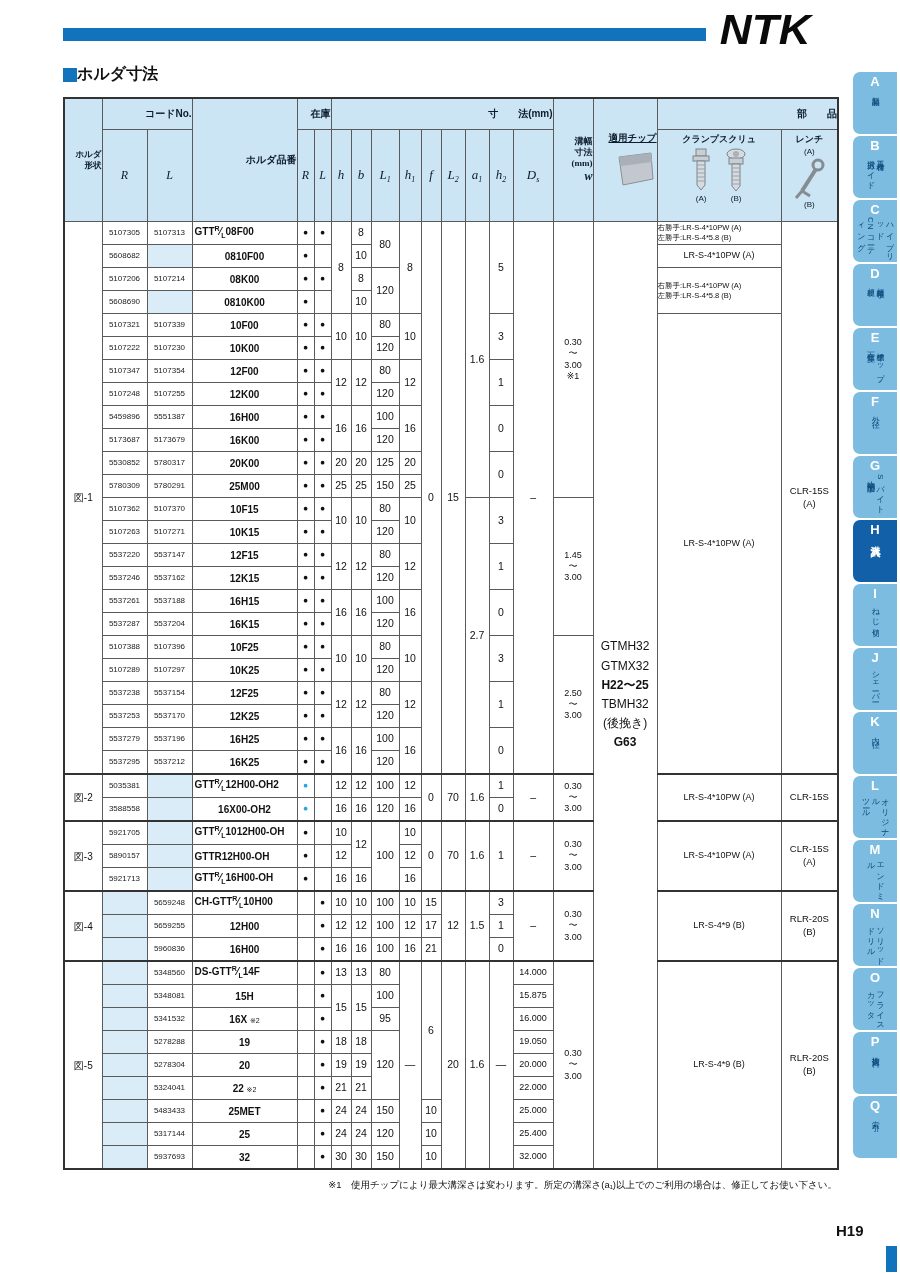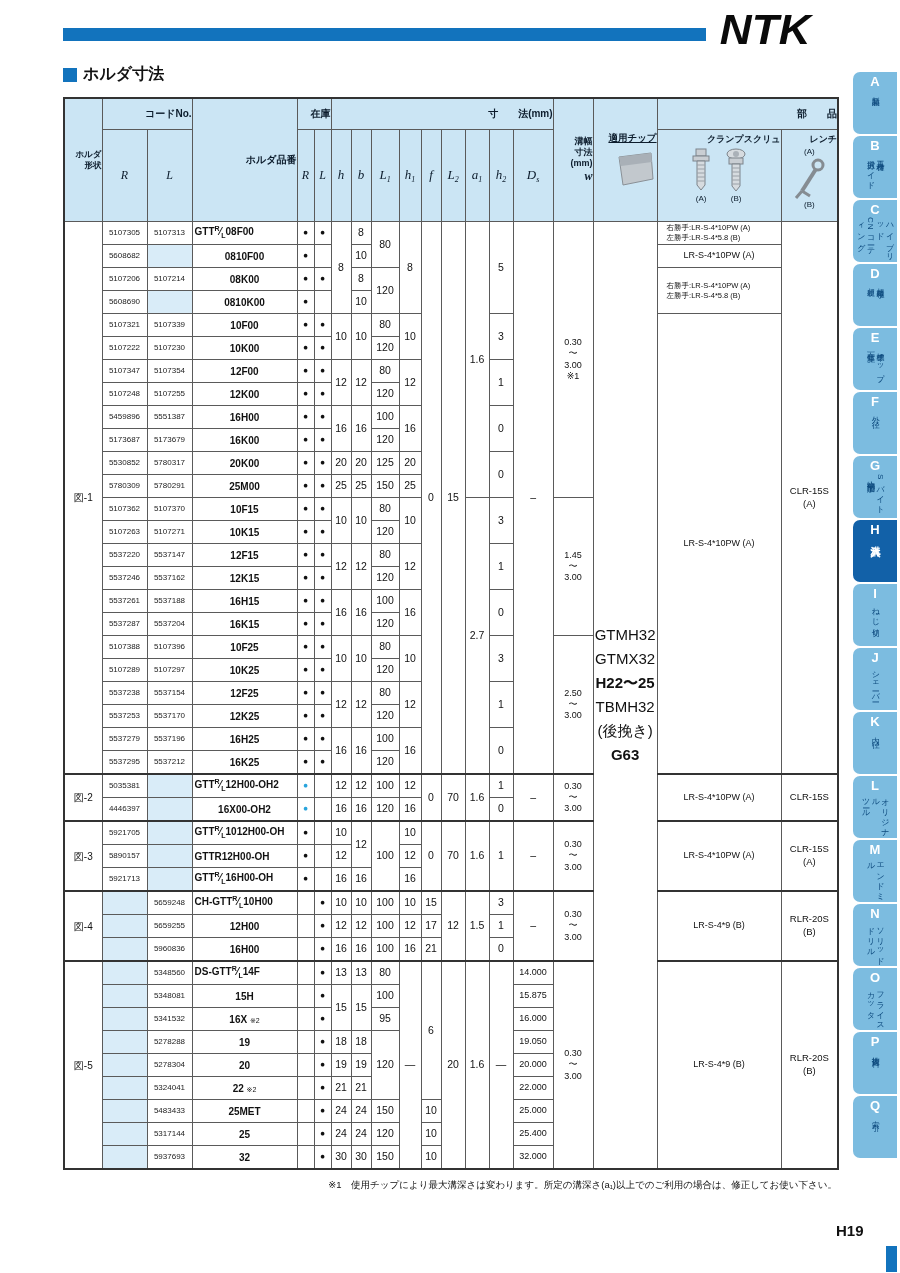--- a/index.html
+++ b/index.html
@@ -3,61 +3,61 @@
 <meta charset="utf-8">
 <style>
   html,body{margin:0;padding:0;}
   body{width:900px;height:1273px;position:relative;background:#ffffff;
        font-family:"Liberation Sans","DejaVu Sans",sans-serif;color:#111;overflow:hidden;}
 
   
   .topbar{position:absolute;left:63px;top:28px;width:643px;height:13px;background:#1273bd;}
   .logo{position:absolute;left:722px;top:6px;font-size:42px;font-weight:bold;font-style:italic;
         letter-spacing:0px;color:#0a0a0a;font-family:"Liberation Sans",sans-serif;transform:scaleX(1.05);}
-  .title{position:absolute;left:63px;top:64px;display:flex;align-items:center;gap:6px;
+  .title{position:absolute;left:63px;top:64px;display:flex;align-items:center;
          font-size:16px;font-weight:bold;}
   .title .sq{width:14px;height:14px;background:#1273bd;display:inline-block;}
 
   
   .tablewrap{position:absolute;left:63px;top:97px;width:780px;}
   table{border-collapse:collapse;table-layout:fixed;width:774px;border:2px solid #333;}
   th,td{border:1px solid #5a5a5a;padding:0;text-align:center;vertical-align:middle;overflow:hidden;}
   thead th{background:#cbe5f4;font-size:10px;font-weight:bold;color:#0c1c2c;}
   .hr1 th{height:30px;text-align:right;}
   .hr2 th{height:88px;}
-  .pre{white-space:pre-line;line-height:1.25;}
+  .pre{white-space:pre-line;line-height:1.25;font-family:Liberation Serif, serif;}
   .shapeh{font-size:8.5px;}
   .rlth{font-family:"Liberation Serif","DejaVu Serif",serif;font-style:italic;font-weight:normal;font-size:12px;}
   .ltth{font-family:"Liberation Serif","DejaVu Serif",serif;font-weight:normal;}
   .ltth i{font-style:italic;font-size:13px;}
   .ltth sub{font-style:italic;font-size:8px;}
   .wh{font-size:9px;}
   .wh .wi{font-family:"Liberation Serif","DejaVu Serif",serif;font-style:italic;font-size:12px;display:block;}
   .chiph div{font-size:9.5px;margin-bottom:4px;text-decoration:underline;}
-  .partcell{vertical-align:top;padding-top:3px;text-align:right;}
+  .partcell{vertical-align:top;padding-top:3px;}
   .plabel{font-size:9px;margin-bottom:2px;}
   .icons{display:flex;justify-content:center;gap:14px;}
   .icol{display:flex;flex-direction:column;align-items:center;font-size:8px;font-weight:normal;}
   .wrc{display:flex;flex-direction:column;align-items:center;font-size:8px;font-weight:normal;line-height:1.1;}
 
   tbody td{height:22px;font-size:10.5px;line-height:1.1;background:#fff;}
   tr.gs td{border-top:2px solid #333;}
   td.fig{font-size:10px;}
   td.code{font-size:8px;color:#222;letter-spacing:0;}
   td.ce{background:#d9ecf8;}
   td.pn,td.pnL{font-weight:bold;font-size:10px;}
   td.pnL{text-align:left;padding-left:2px;}
   td sup,td sub{font-size:7px;}
   .n2{font-size:7px;font-weight:normal;}
   td.dk{color:#111;font-size:8.5px;}
   td.bl{color:#29a4dc;font-size:8.5px;}
   td.w{font-size:9px;line-height:1.25;}
-  td.chip{font-size:15px;line-height:1.6;text-align:center;}
+  td.chip{font-size:12px;line-height:1.6;text-align:center;}
   td.scr{font-size:9px;}
-  td.scr2{font-size:7.5px;line-height:1.3;text-align:left;padding-left:9px;}
+  td.scr2{font-size:7.5px;line-height:1.3;text-align:left;padding-left:0;}
   td.wr{font-size:9.5px;line-height:1.35;}
   td.ds{font-size:9px;}
 
   
   .footnotes{margin-top:7px;width:774px;text-align:right;font-size:9.5px;line-height:1.7;color:#111;}
   .badge{display:inline-block;background:#111;color:#fff;border-radius:9px;padding:0 7px;
          font-size:9px;font-weight:bold;margin-left:5px;}
 
   
   .sidebar{position:absolute;left:853px;top:72px;width:44px;display:flex;flex-direction:column;gap:2px;}
@@ -451,21 +451,21 @@
           <td rowspan="2">0</td>
           <td rowspan="2">70</td>
           <td rowspan="2">1.6</td>
           <td>1</td>
           <td rowspan="2">–</td>
           <td rowspan="2" class="w">0.30<br>〜<br>3.00</td>
           <td rowspan="2" class="scr">LR-S-4*10PW (A)</td>
           <td rowspan="2" class="wr">CLR-15S</td>
         </tr>
         <tr>
-          <td class="code">4446397</td>
+          <td class="code">3588558</td>
           <td class="ce"></td>
           <td class="pn">16X00-OH2</td>
           <td class="bl">●</td>
           <td></td>
           <td>16</td>
           <td>16</td>
           <td>120</td>
           <td>16</td>
           <td>0</td>
         </tr>

